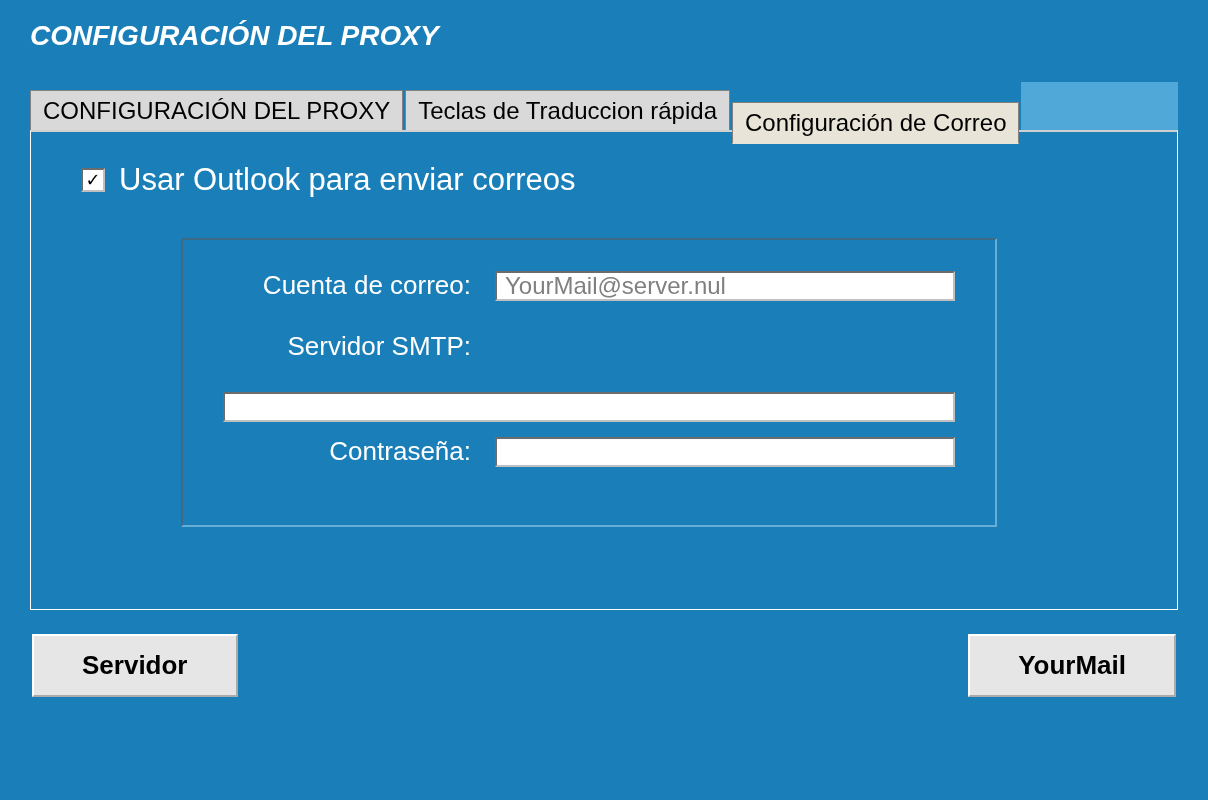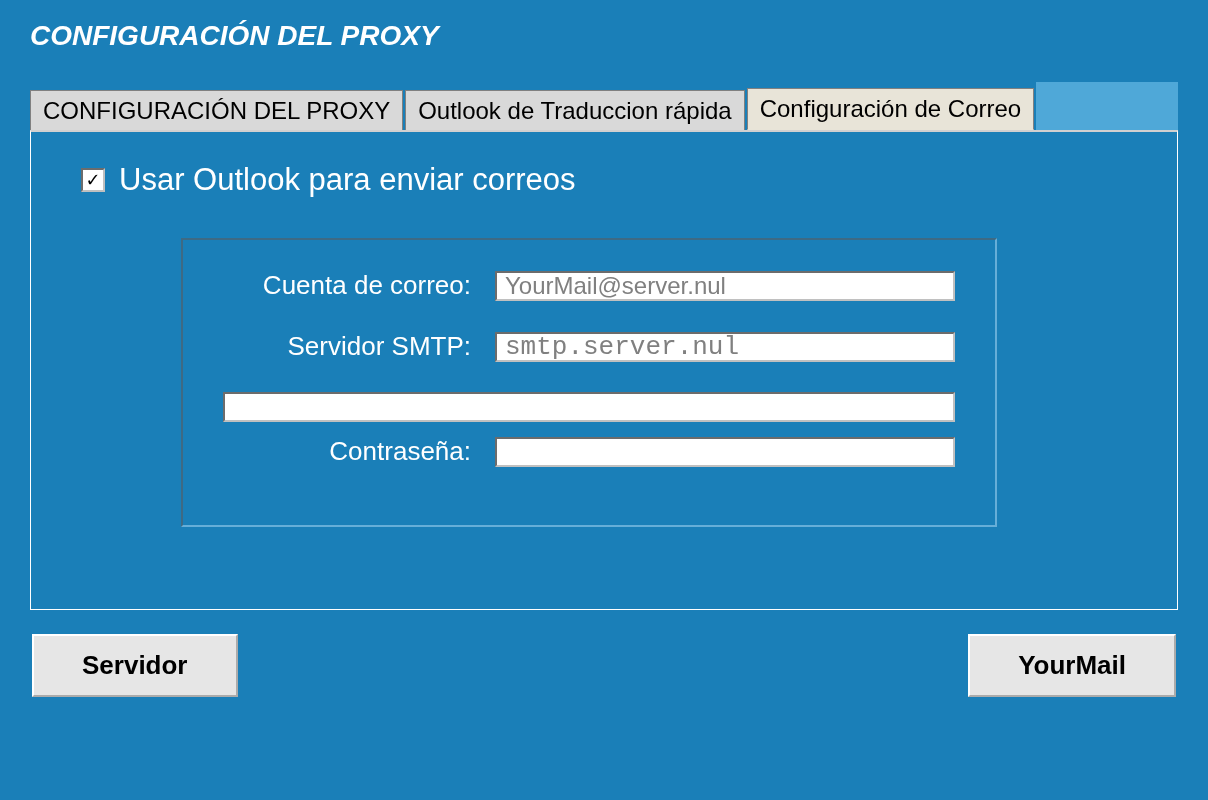--- a/index.html
+++ b/index.html
@@ -43,21 +43,21 @@
       font-size: 24px;
       color: #000000;
       cursor: pointer;
       margin-right: 2px;
       position: relative;
       top: 1px;
     }
     .tab.active {
       background: #e8e4d8;
       border-bottom: 1px solid #e8e4d8;
-      top: 0;
+      top: 14px;
       z-index: 2;
     }
     .tab-spacer {
       flex: 1;
       background: #4fa8d8;
       height: 100%;
     }
     .tab-panel {
       background: #1a7fb8;
       border: 1px solid #ffffff;
@@ -148,39 +148,38 @@
   </style>
 </head>
 <body>
 
 <div class="window">
   <div class="titlebar">CONFIGURACIÓN DEL PROXY</div>
 
   <div class="content-area">
     <div class="tabs-row">
       <div class="tab">CONFIGURACIÓN DEL PROXY</div>
-      <div class="tab">Outlook de Traduccion rápida</div>
+      <div class="tab">Teclas de Traduccion rápida</div>
       <div class="tab active">Configuración de Correo</div>
       <div class="tab-spacer"></div>
     </div>
 
     <div class="tab-panel">
       <div class="checkbox-row">
         <div class="checkbox">✓</div>
         <div class="checkbox-label">Usar Outlook para enviar correos</div>
       </div>
 
       <div class="form-group">
         <div class="form-row">
           <div class="form-label">Cuenta de correo:</div>
           <input class="form-input" type="text" value="YourMail@server.nul" style="">
         </div>
         <div class="form-row">
           <div class="form-label">Servidor SMTP:</div>
-          <input class="form-input mono" type="text" value="smtp.server.nul" style="">
         </div>
         <div class="form-row tight">
           <input class="form-input" type="text" value="" style="">
         </div>
         <div class="form-row">
           <div class="form-label">Contraseña:</div>
           <input class="form-input" type="password" value="" style="">
         </div>
       </div>
     </div>

